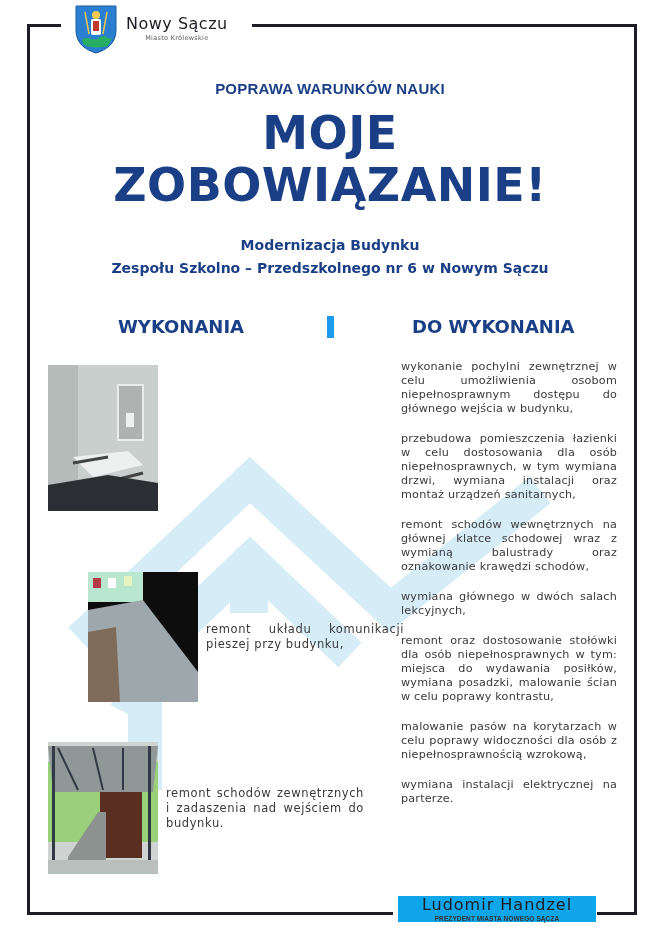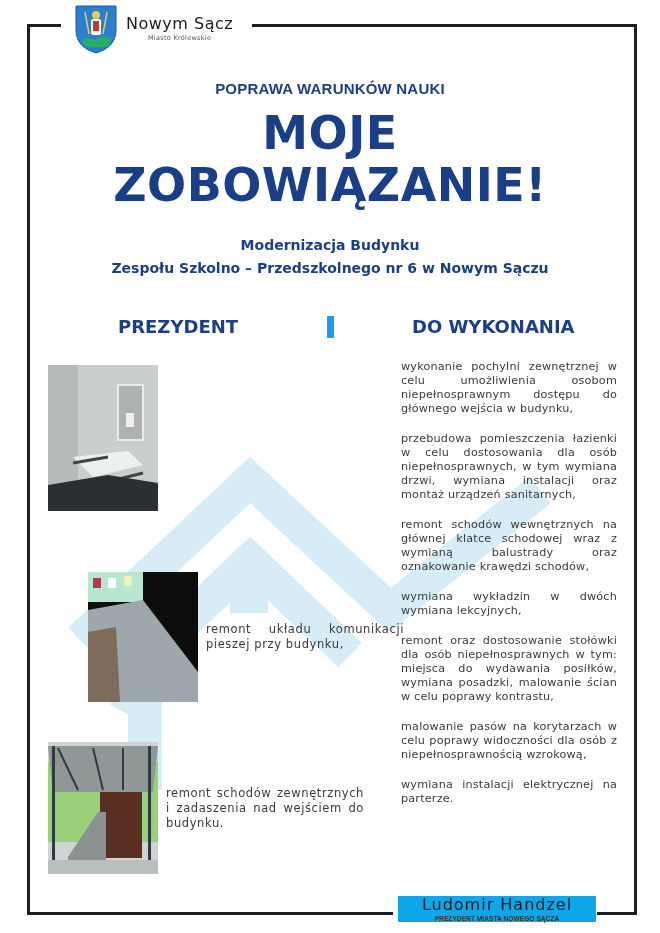--- a/index.html
+++ b/index.html
@@ -72,36 +72,36 @@
   <svg class="crest" viewBox="0 0 44 50">
     <path d="M2,2 H42 V26 C42,40 32,46 22,49 C12,46 2,40 2,26 Z" fill="#2a7fd0" stroke="#1a5aa0" stroke-width="1"></path>
     <circle cx="22" cy="11" r="4" fill="#f2c94c"></circle>
     <rect x="17" y="15" width="10" height="16" rx="2" fill="#ffffff"></rect>
     <rect x="19" y="17" width="6" height="10" fill="#c0392b"></rect>
     <line x1="11" y1="8" x2="15" y2="30" stroke="#f2c94c" stroke-width="1.5"></line>
     <line x1="33" y1="8" x2="29" y2="30" stroke="#f2c94c" stroke-width="1.5"></line>
     <path d="M8,36 C14,30 20,40 26,33 C30,30 36,36 38,34 L34,42 C28,44 16,44 10,41 Z" fill="#27ae60"></path>
   </svg>
   <div class="logo-text">
-    <div class="city-name">Nowym Sącz</div>
+    <div class="city-name">Nowy Sączu</div>
     <div class="city-sub">Miasto Królewskie</div>
   </div>
 </div>
 
 <div class="kicker">POPRAWA WARUNKÓW NAUKI</div>
 <div class="title">
   <div>MOJE</div>
   <div>ZOBOWIĄZANIE!</div>
 </div>
 <div class="subtitle">
   <div>Modernizacja Budynku</div>
   <div>Zespołu Szkolno – Przedszkolnego nr 6 w Nowym Sączu</div>
 </div>
 
-<div class="col-head left">PREZYDENT</div>
+<div class="col-head left">WYKONANIA</div>
 <div class="divider-bar"></div>
 <div class="col-head right">DO WYKONANIA</div>
 
 <div class="done-item" style="top:365px;">
   <div class="photo" style="height:146px;">
     <svg width="110" height="146" viewBox="0 0 110 146">
       <rect width="110" height="146" fill="#c9cfcc"></rect>
       <rect x="0" y="0" width="30" height="146" fill="#b4bbb8"></rect>
       <rect x="70" y="20" width="25" height="55" fill="#aeb3b1" stroke="#e9ecea" stroke-width="2"></rect>
       <rect x="78" y="48" width="8" height="14" fill="#f0f0f0"></rect>
@@ -144,21 +144,21 @@
       <rect x="0" y="118" width="110" height="14" fill="#b9bfbd"></rect>
     </svg>
   </div>
   <div class="done-text">remont schodów zewnętrznych i zadaszenia nad wejściem do budynku.</div>
 </div>
 
 <div class="todo-list">
   <div class="todo-item">wykonanie pochylni zewnętrznej w celu umożliwienia osobom niepełnosprawnym dostępu do głównego wejścia w budynku,</div>
   <div class="todo-item">przebudowa pomieszczenia łazienki w celu dostosowania dla osób niepełnosprawnych, w tym wymiana drzwi, wymiana instalacji oraz montaż urządzeń sanitarnych,</div>
   <div class="todo-item">remont schodów wewnętrznych na głównej klatce schodowej wraz z wymianą balustrady oraz oznakowanie krawędzi schodów,</div>
-  <div class="todo-item">wymiana wykładzin w dwóch wymiana lekcyjnych,</div>
+  <div class="todo-item">wymiana głównego w dwóch salach lekcyjnych,</div>
   <div class="todo-item">remont oraz dostosowanie stołówki dla osób niepełnosprawnych w tym: miejsca do wydawania posiłków, wymiana posadzki, malowanie ścian w celu poprawy kontrastu,</div>
   <div class="todo-item">malowanie pasów na korytarzach w celu poprawy widoczności dla osób z niepełnosprawnością wzrokową,</div>
   <div class="todo-item">wymiana instalacji elektrycznej na parterze.</div>
 </div>
 
 <div class="signature">
   <div class="sig-name">Ludomir Handzel</div>
   <div class="sig-role">PREZYDENT MIASTA NOWEGO SĄCZA</div>
 </div>
 

